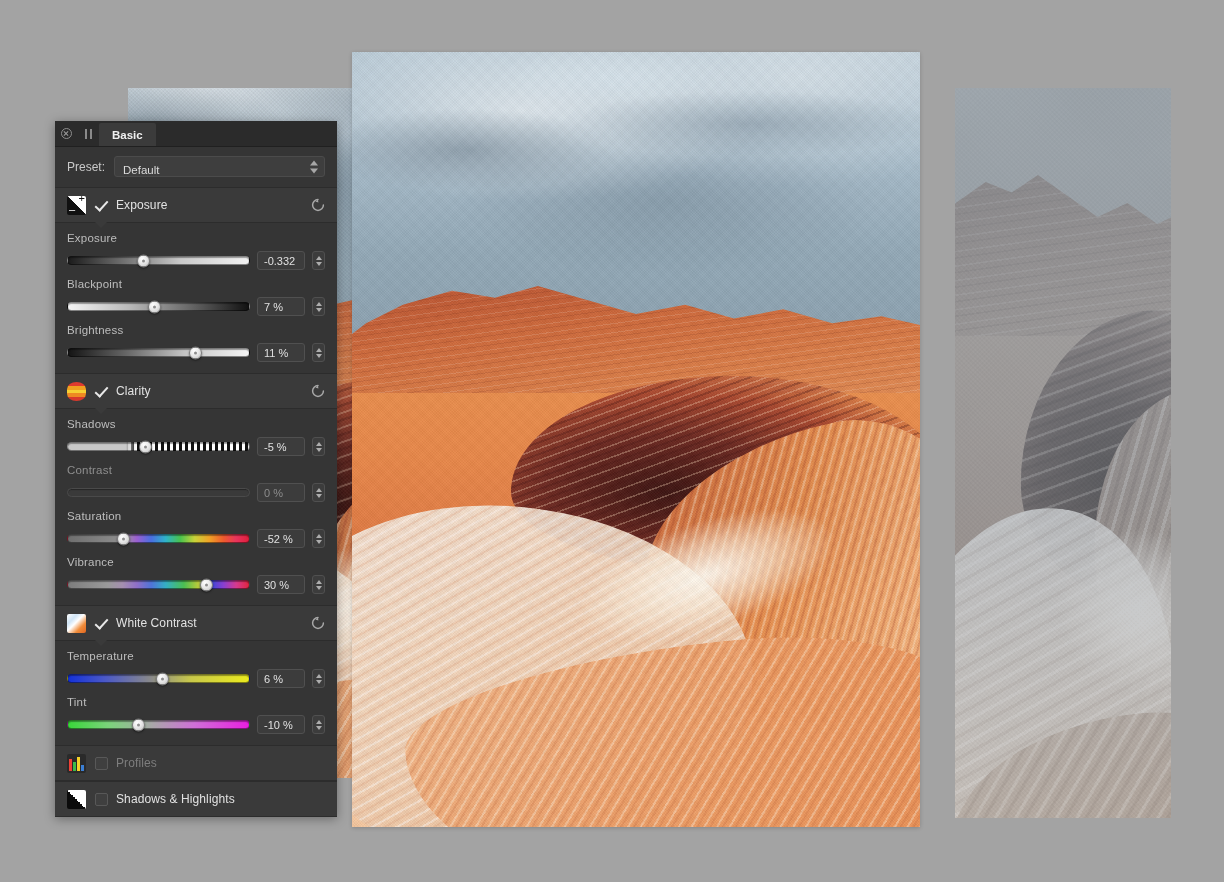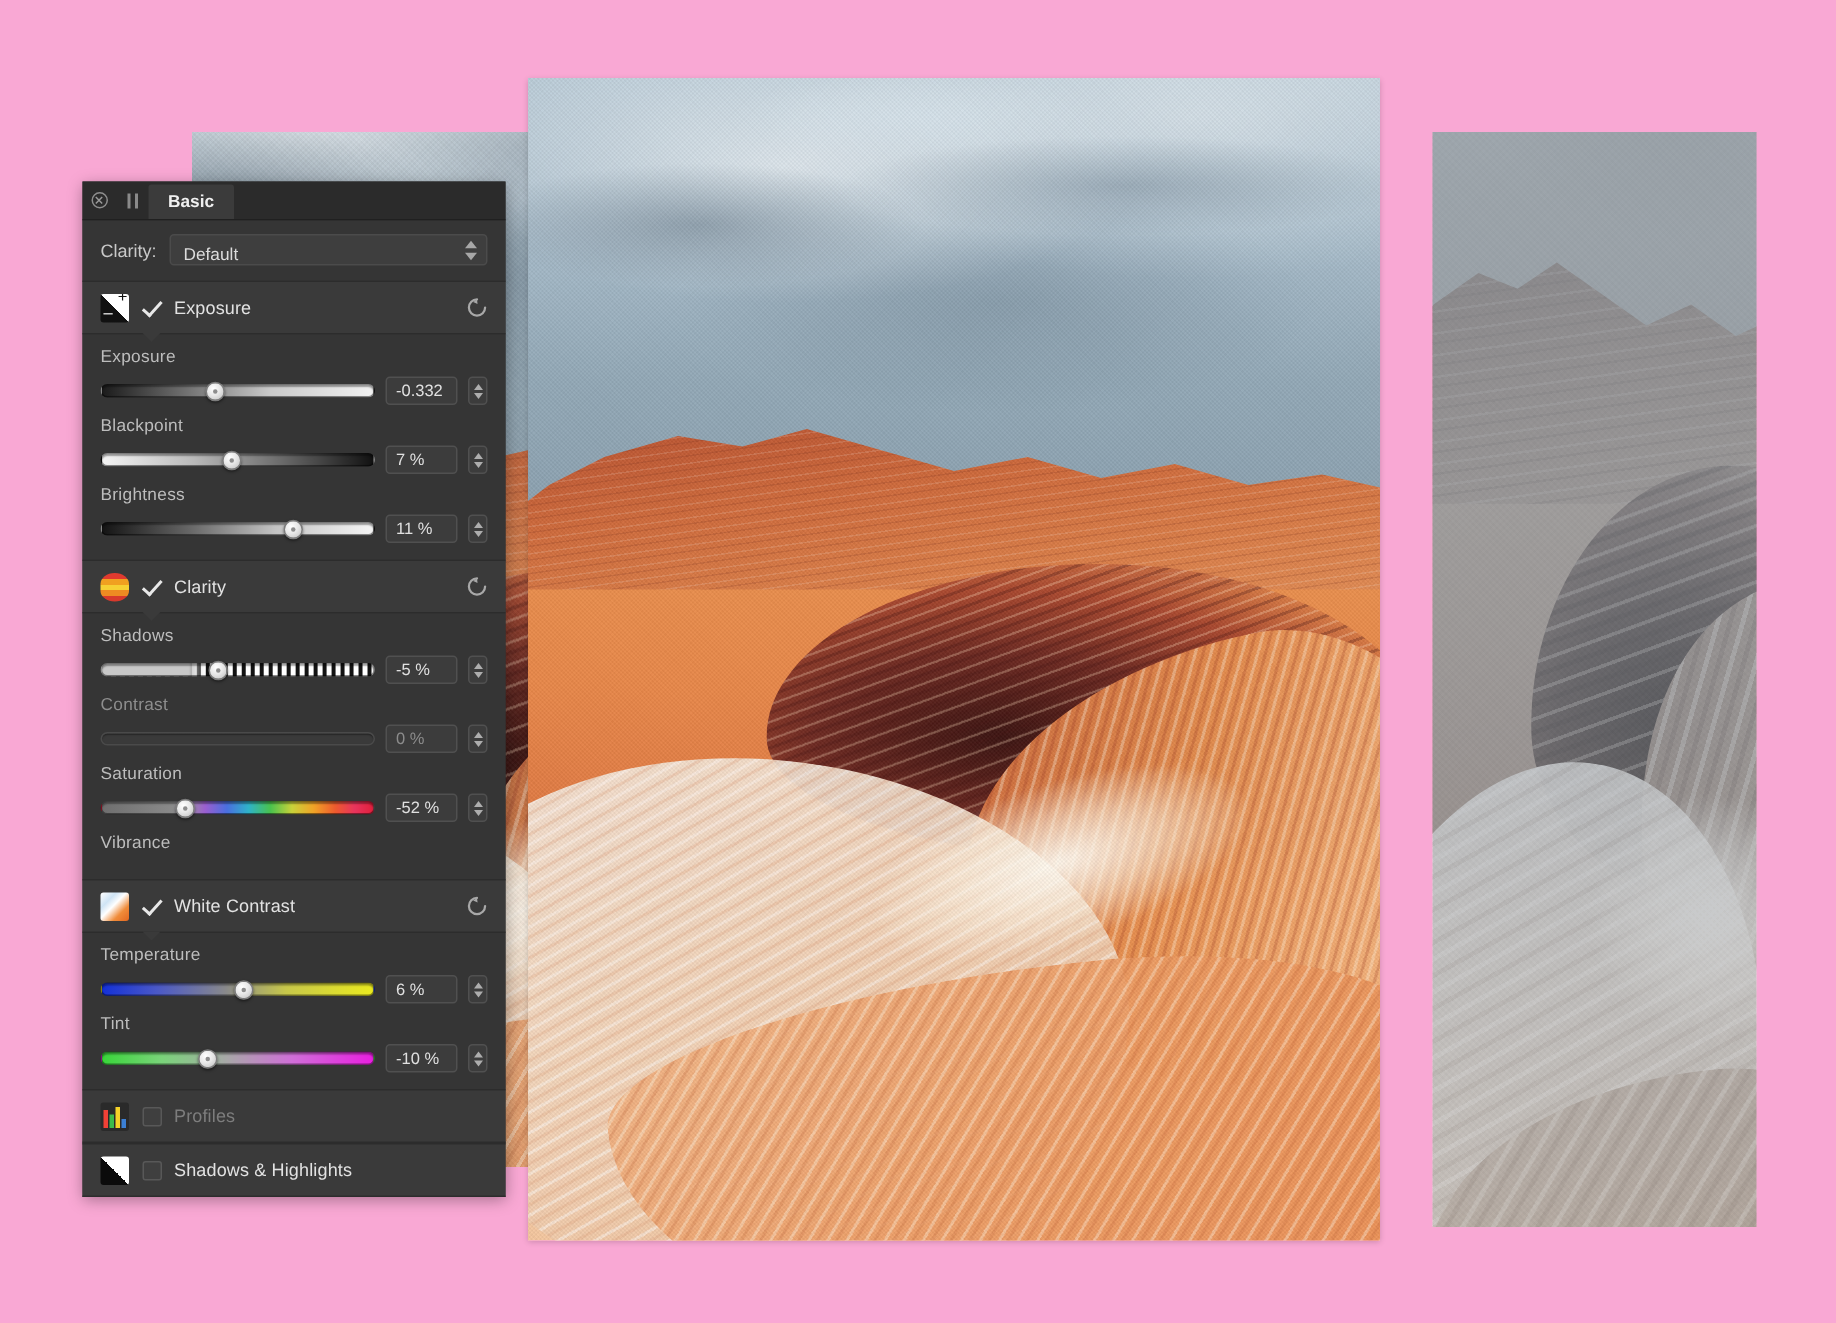--- a/index.html
+++ b/index.html
@@ -10,21 +10,21 @@
     height: 882px;
     background: #ffffff;
     font-family: "Liberation Sans", sans-serif;
     overflow: hidden;
   }
 
   #stage {
     position: relative;
     width: 1224px;
     height: 882px;
-    background: #f9a8d4;
+    background: #a3a3a3;
   }
 
   
   .photo {
     position: absolute;
     overflow: hidden;
   }
 
   
   #photo-left {
@@ -567,21 +567,21 @@
       </div>
       <div class="tb-btn">
         <span class="pause-glyph"></span>
       </div>
       <div class="tab">
         <span>Basic</span>
       </div>
     </div>
 
     <div class="preset-row">
-      <span class="preset-label">Clarity:</span>
+      <span class="preset-label">Preset:</span>
       <div class="preset-select">
         <span>Default</span>
         <span class="stepper-arrows">
           <i class="arw-up"></i>
             <i class="arw-dn"></i>
         </span>
       </div>
     </div>
 
     <div id="sections-host">
@@ -690,20 +690,31 @@
               </div>
               <div class="value-box">-52 %</div>
               <div class="spinner">
                 <i class="arw-up"></i>
                 <i class="arw-dn"></i>
               </div>
             </div>
           </div>
           <div class="slider-block">
             <div class="slider-name">Vibrance</div>
+            <div class="slider-row">
+              <div class="track-wrap">
+                <div class="track t-vibrance"></div>
+                <span class="knob" style="left:76%"></span>
+              </div>
+              <div class="value-box">30 %</div>
+              <div class="spinner">
+                <i class="arw-up"></i>
+                <i class="arw-dn"></i>
+              </div>
+            </div>
           </div>
         </div>
         <div class="section-head open">
           <span class="sec-icon ico-wb"></span>
           <span class="checkbox checked"></span>
           <span class="sec-label">White Contrast</span>
           <span class="reset-icon">
             <svg viewBox="0 0 14 14" width="14" height="14">
               <path d="M7 1.6 A5.4 5.4 0 1 0 12.4 7" fill="none" stroke="#a8a8a8" stroke-width="1.5" stroke-linecap="round"></path>
               <path d="M7 1.6 L4.4 3.4 L7.4 4.6 Z" fill="#a8a8a8"></path>

